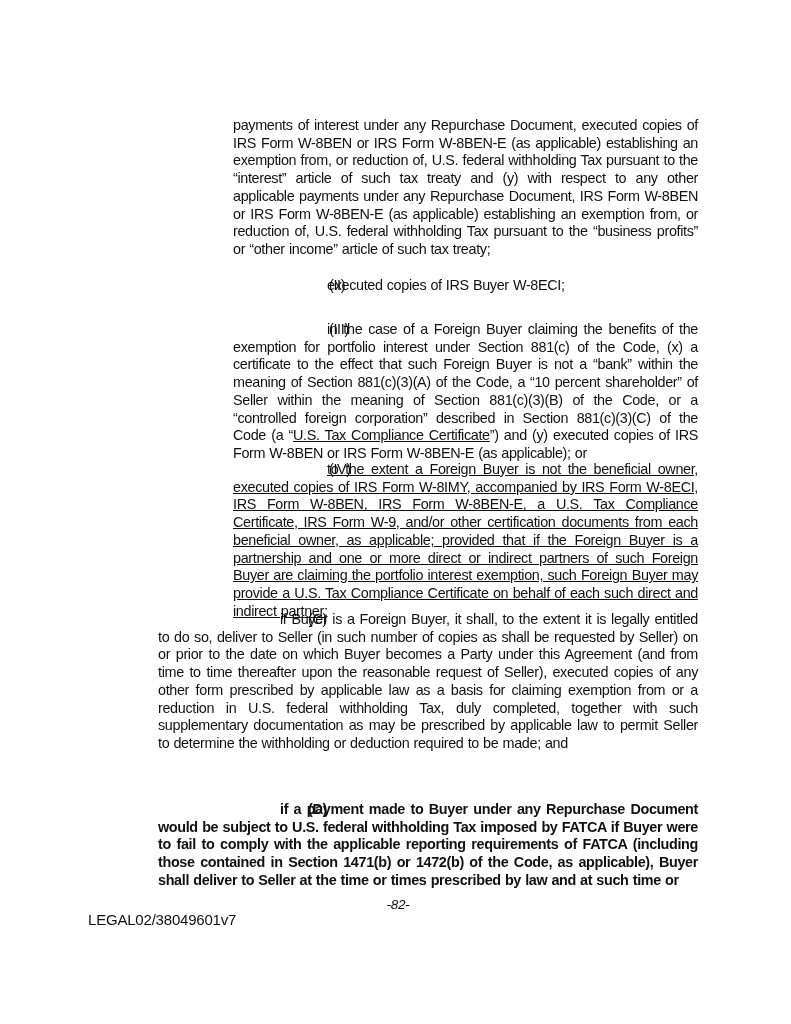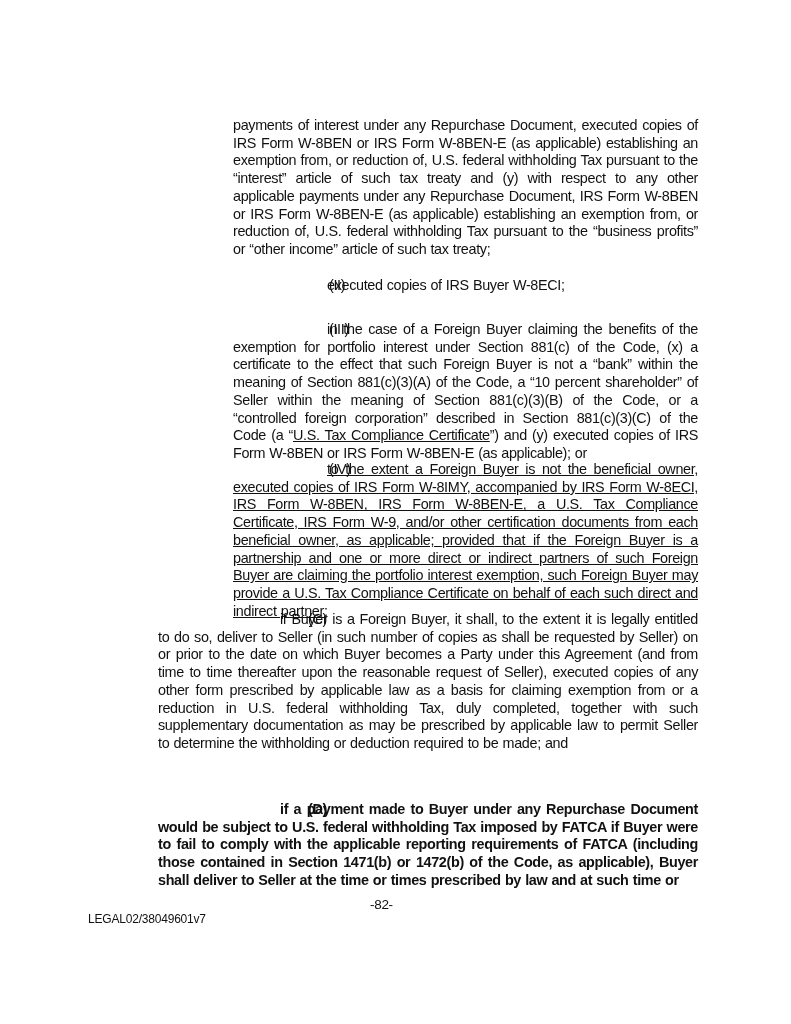--- a/index.html
+++ b/index.html
@@ -23,26 +23,26 @@
   .inner-ind .label { width: 46px; }
   .outer-ind .label { width: 47px; }
   .u { text-decoration: underline; }
   #p1 { top: 117px; }
   #p2 { top: 277px; }
   #p3 { top: 321px; }
   #p4 { top: 461px; text-decoration: underline; }
   #p5 { top: 611px; }
   #p6 { top: 801px; font-weight: bold; }
   .page-number {
-    position: absolute; top: 896px; left: 370px; width: 56px; 
-    font-size: 13.5px; letter-spacing: -0.3px;
+    position: absolute; top: 896px; left: 370px; width: 56px; text-align: center;
+    font-size: 13.5px; letter-spacing: -0.3px; font-style: italic;
   }
   .doc-id {
     position: absolute; top: 911px; left: 88px;
-    font-size: 12px; letter-spacing: -0.2px;
+    font-size: 15px; letter-spacing: -0.2px;
   }
 </style>
 </head>
 <body>
 
 <div class="page">
 
   <p id="p1" class="para inner">
     <span>payments of interest under any Repurchase Document, executed copies of IRS Form W-8BEN or IRS Form W-8BEN-E (as applicable) establishing an exemption from, or reduction of, U.S. federal withholding Tax pursuant to the “interest” article of such tax treaty and (y) with respect to any other applicable payments under any Repurchase Document, IRS Form W-8BEN or IRS Form W-8BEN-E (as applicable) establishing an exemption from, or reduction of, U.S. federal withholding Tax pursuant to the “business profits” or “other income” article of such tax treaty;</span>
   </p>

